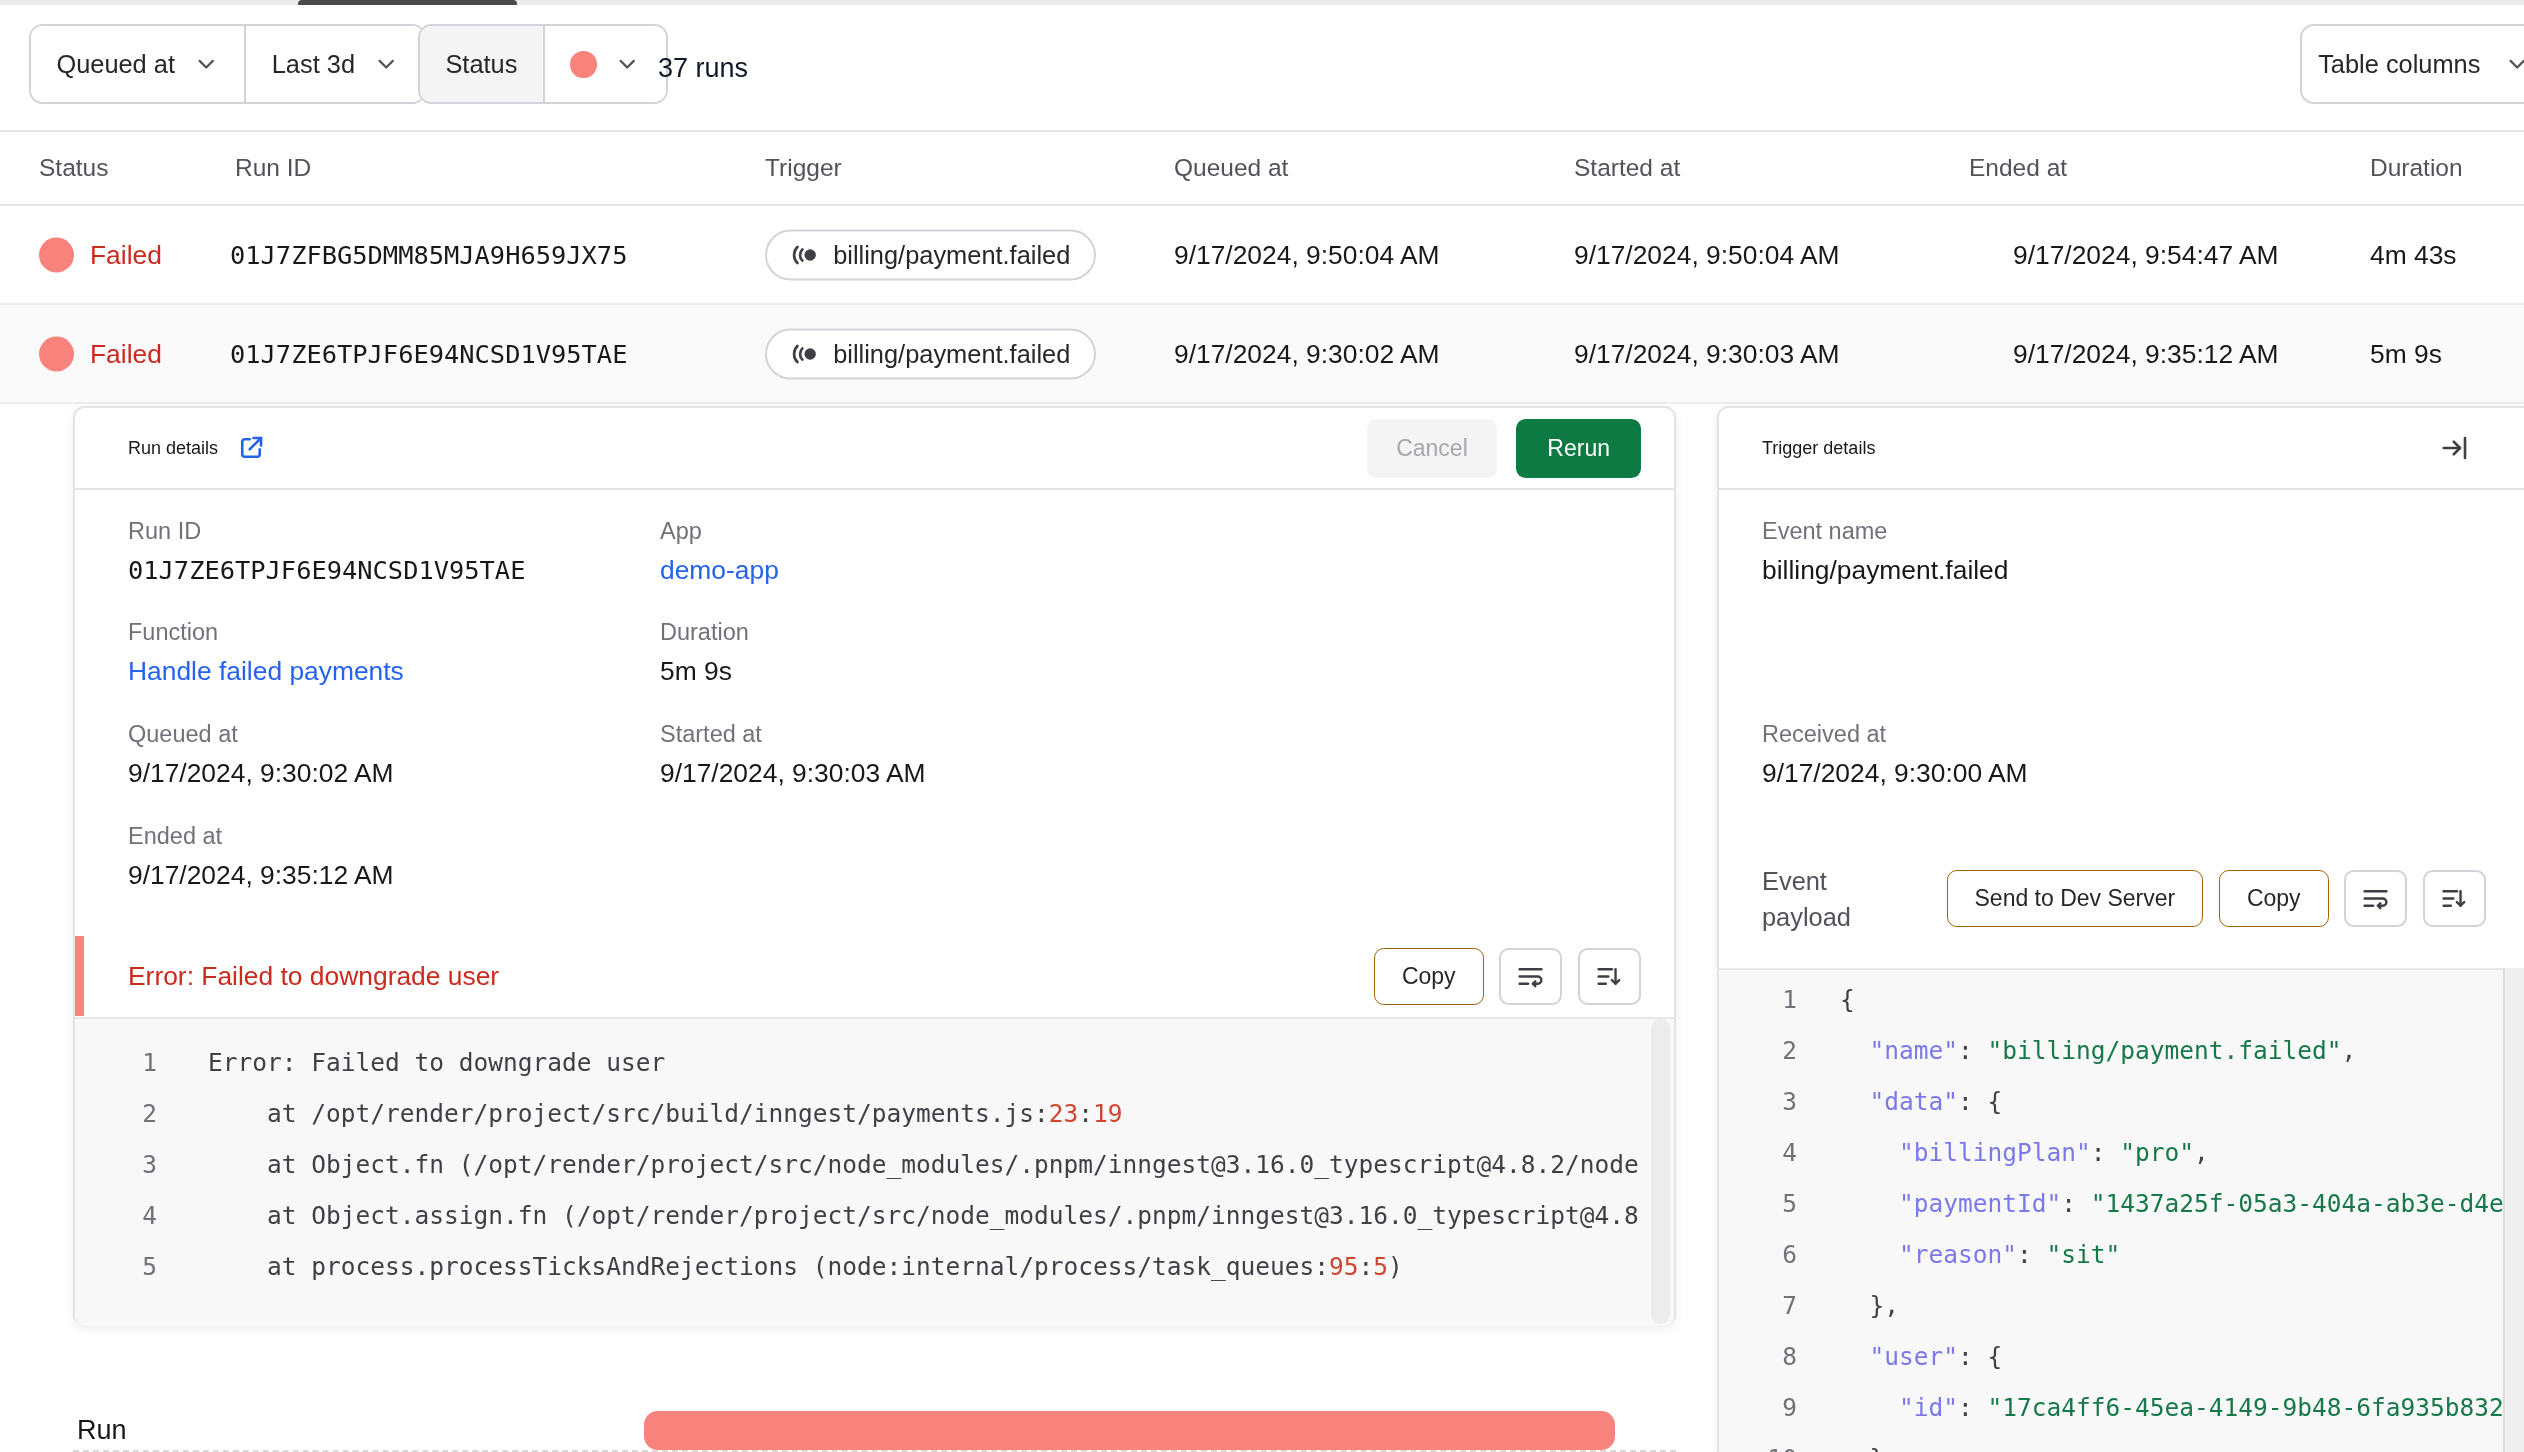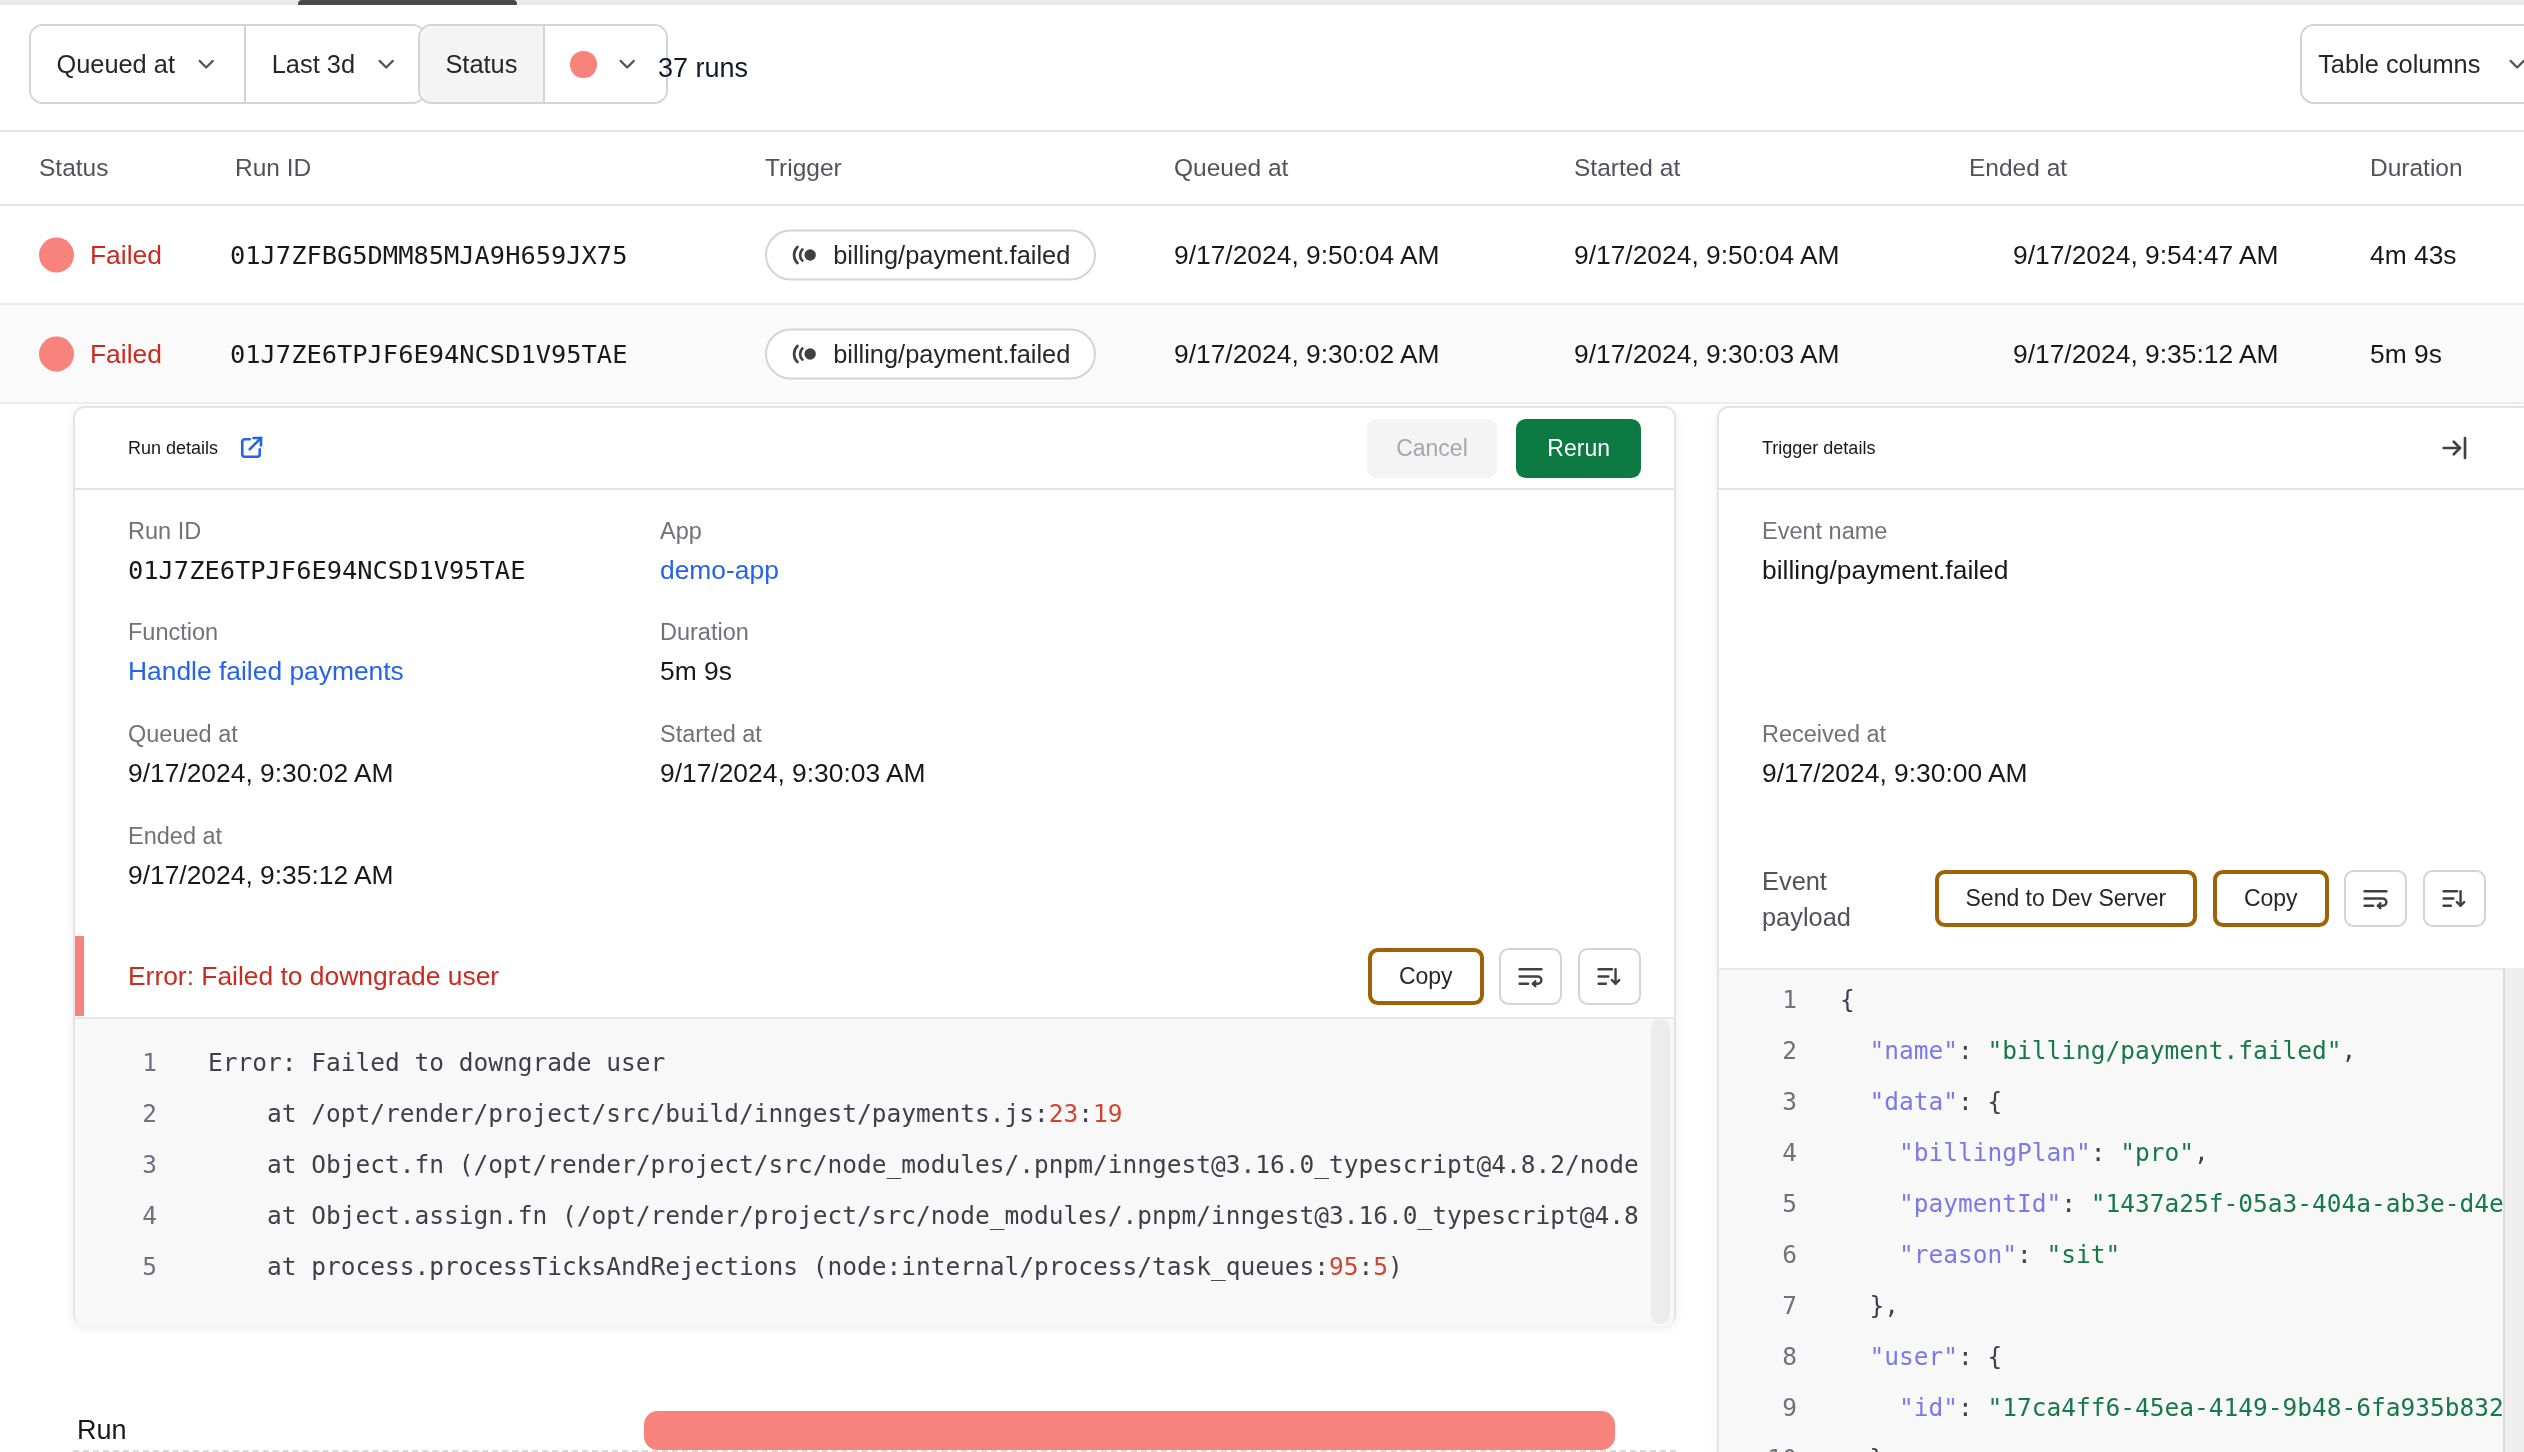--- a/index.html
+++ b/index.html
@@ -52,21 +52,21 @@
   .trigger-card { left:1717px; top:406px; width:808px; height:1046px; border-radius:11.7px 0 0 0; border-right:none; border-bottom:none; }
   .card-header { position:absolute; top:0; left:0; right:0; height:82px; display:flex; align-items:center; border-bottom:2px solid #e4e4e7; }
   .card-title { font-size:18px; font-weight:500; color:#18181b; }
   .run-card .card-header { padding:0 33px 0 53px; }
   .trigger-card .card-header { padding:0 55px 0 43px;gap:33px; }
   .ext-link { margin-left:17.6px; display:flex; cursor:pointer; background:none; border:none; }
   .spacer { margin-left:auto; }
   .btn { font-family:inherit; font-size:23px; border-radius:9.8px; cursor:pointer; display:inline-flex; align-items:center; justify-content:center; }
   .btn-cancel { height:59px; padding:0 29px; background:#f4f4f5; color:#a6a6ad; border:none; }
   .btn-rerun { height:59px; padding:0 31px; background:var(--rerun-green,#0d7a43); color:#fff; border:none; margin-left:19.6px; }
-  .btn-light { height:57px; padding:0 27px; background:#fff; color:#27272a; border:4px solid #a16207; }
+  .btn-light { height:57px; padding:0 27px; background:#fff; color:#27272a; border:1px solid #a16207; }
   .icon-btn { width:63px; height:57px; padding:0; background:#fff; color:#3f3f46; border:2px solid #d4d4d8; }
   .icon-btn svg { width:29px; height:29px; }
 
   
   .field { position:absolute; }
   .f-label { font-size:23.5px; color:#71717a; margin-bottom:9.8px; }
   .f-value { font-size:26.4px; color:#18181b; white-space:nowrap; }
   .f-mono  { font-family:"DejaVu Sans Mono", monospace; font-size:25.4px; }
   .link { color:var(--link-blue,#2563eb); cursor:pointer; text-decoration:none; }
 

